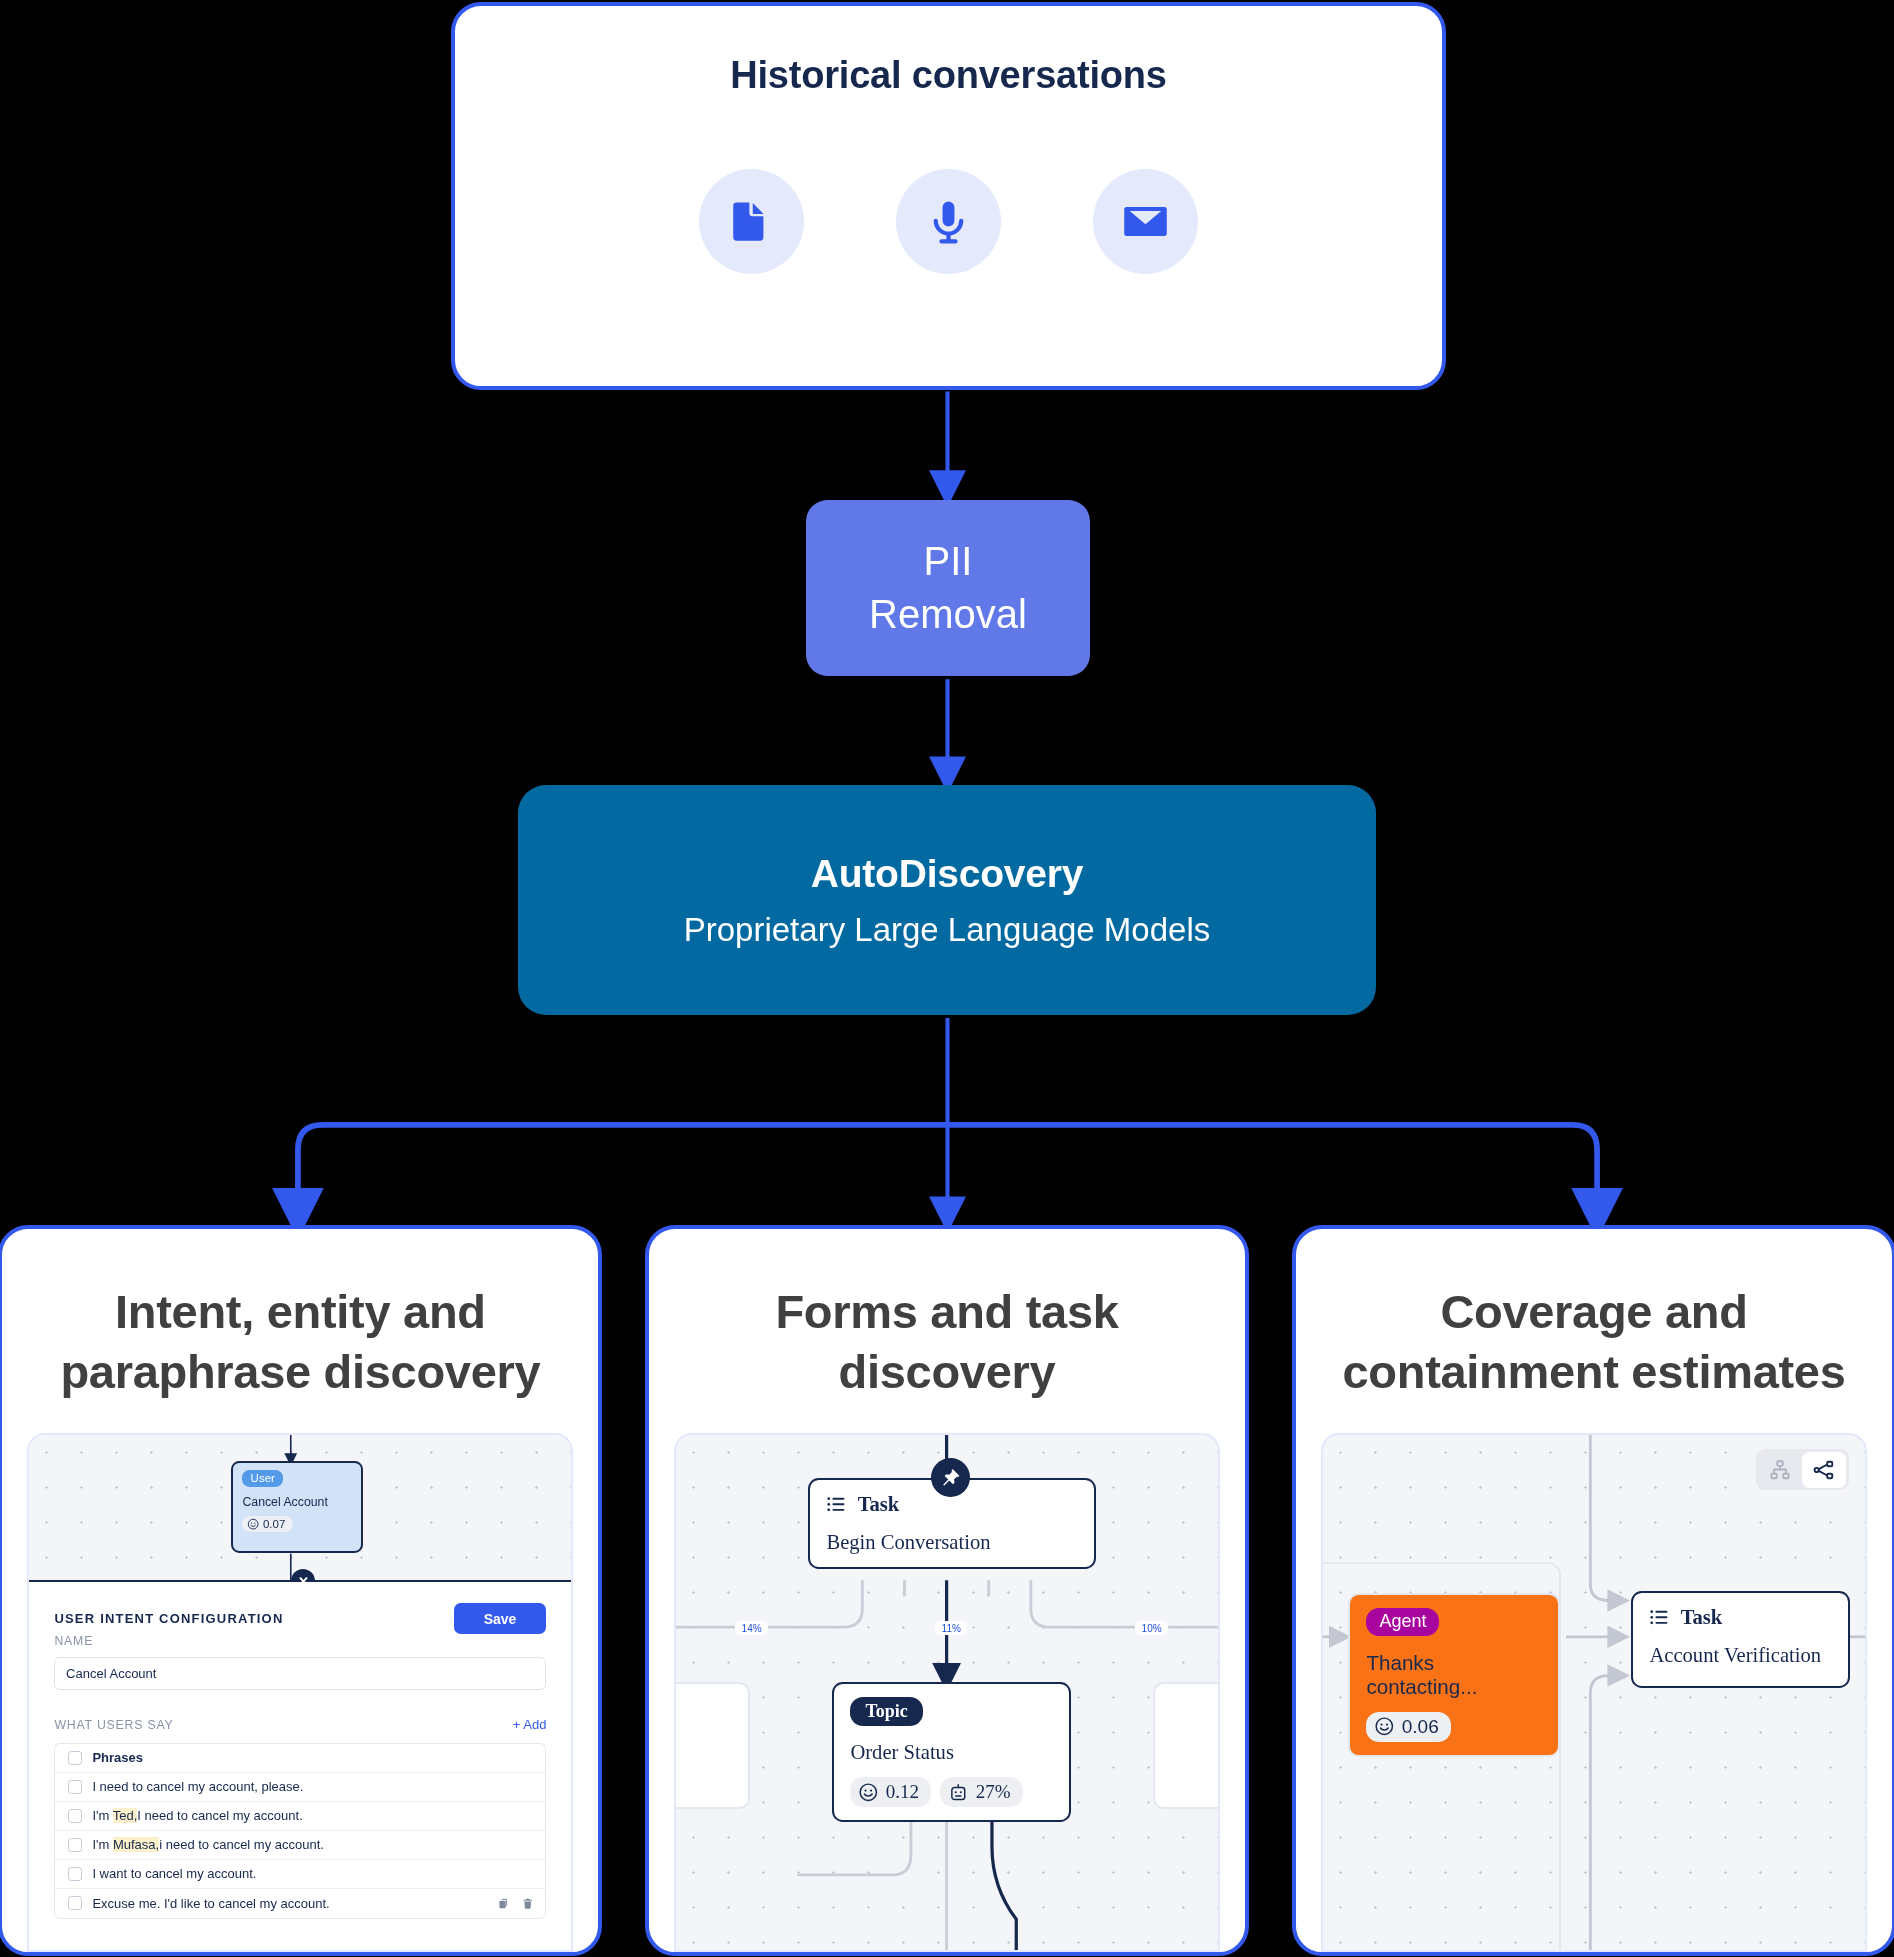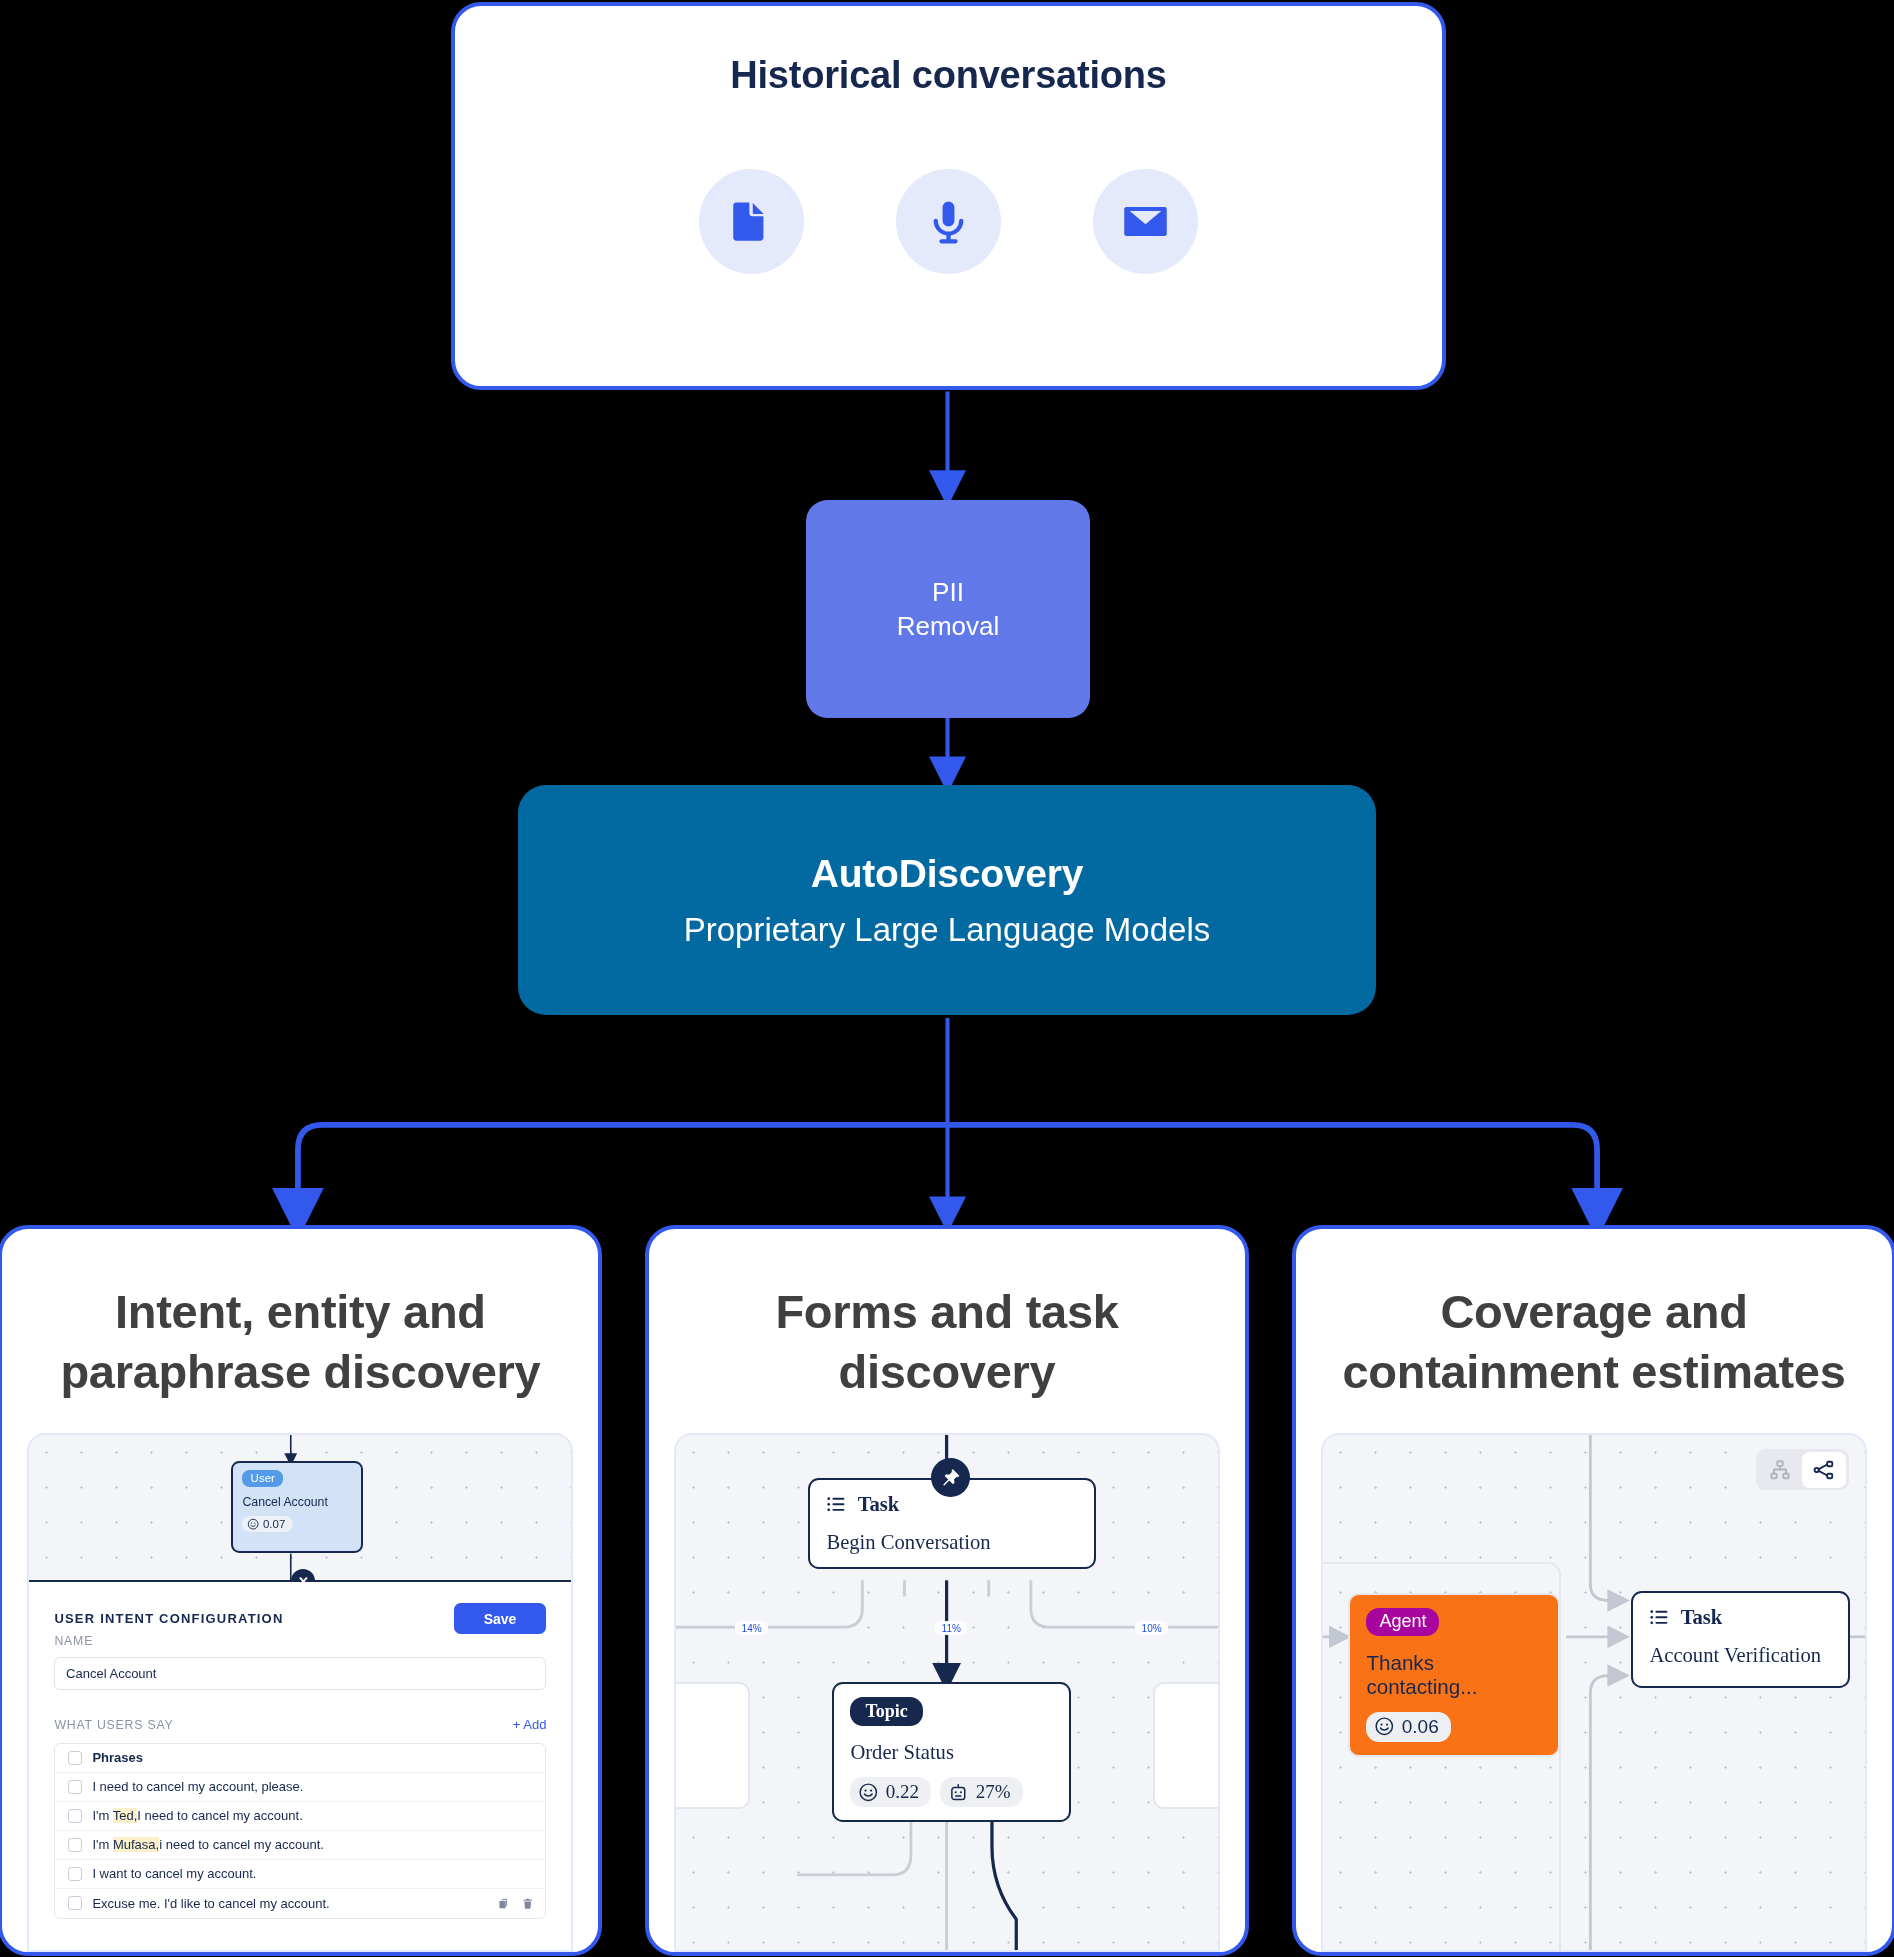--- a/index.html
+++ b/index.html
@@ -34,25 +34,25 @@
   .icon-circle {
     width: 105px; height: 105px; border-radius: 50%;
     background: #E4EAFB;
     display: flex; align-items: center; justify-content: center;
   }
   .icon-circle svg { width: 51px; height: 51px; fill: #3258EC; }
 
   
   #pii-box {
     position: absolute; left: 806px; top: 500px;
-    width: 284px; height: 218px;
+    width: 284px; height: 176px;
     background: #6179E8; border-radius: 21.4px;
     display: flex; flex-direction: column;
     align-items: center; justify-content: center;
-    color: #ffffff; font-size: 26px; line-height: 1.32;
+    color: #ffffff; font-size: 40px; line-height: 1.32;
   }
 
   
   #autodiscovery-box {
     position: absolute; left: 518px; top: 785px;
     width: 858px; height: 230px;
     background: #0369a1; border-radius: 28px;
     display: flex; flex-direction: column;
     align-items: center; justify-content: center;
     color: #ffffff;
@@ -389,21 +389,21 @@
         <span class="pill-topic">Topic</span>
         <div class="node-title">Order Status</div>
         <div class="chip-row">
           <span class="big-chip">
             <svg viewBox="0 0 24 24">
                 <circle cx="12" cy="12" r="9.5" fill="none" stroke="#16284E" stroke-width="1.7"></circle>
                 <circle cx="8.8" cy="10" r="1.25" fill="#16284E"></circle>
                 <circle cx="15.2" cy="10" r="1.25" fill="#16284E"></circle>
                 <path d="M7.5 14a5.5 5.5 0 0 0 9 0" fill="none" stroke="#16284E" stroke-width="1.7" stroke-linecap="round"></path>
               </svg>
-            <span>0.22</span>
+            <span>0.12</span>
           </span>
           <span class="big-chip">
             <svg viewBox="0 0 24 24">
                 <rect x="4.5" y="6.5" width="15" height="14" rx="3" fill="none" stroke="#16284E" stroke-width="1.7"></rect>
                 <line x1="12" y1="2.5" x2="12" y2="6.5" stroke="#16284E" stroke-width="1.7"></line>
                 <circle cx="9" cy="12" r="1.2" fill="#16284E"></circle>
                 <circle cx="15" cy="12" r="1.2" fill="#16284E"></circle>
                 <line x1="9" y1="16.4" x2="15" y2="16.4" stroke="#16284E" stroke-width="1.7" stroke-linecap="round"></line>
               </svg>
             <span>27%</span>

